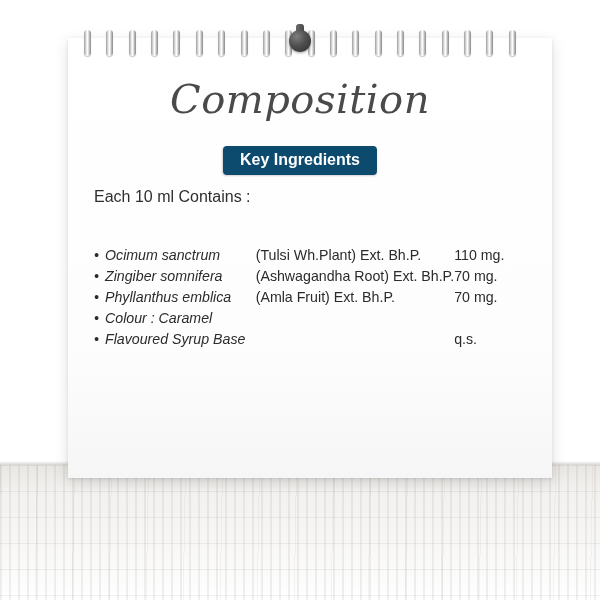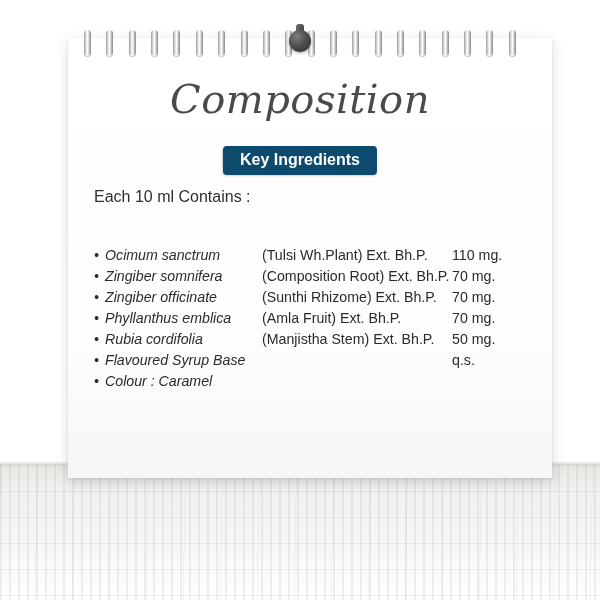--- a/index.html
+++ b/index.html
@@ -225,47 +225,37 @@
 
     <table class="table">
       <tbody>
         <tr>
           <td class="col-name"><span class="bullet">•</span><span>Ocimum sanctrum</span></td>
           <td class="col-desc">(Tulsi Wh.Plant) Ext. Bh.P.</td>
           <td class="col-qty">110 mg.</td>
         </tr>
         <tr>
           <td class="col-name"><span class="bullet">•</span><span>Zingiber somnifera</span></td>
-          <td class="col-desc">(Composition Root) Ext. Bh.P.</td>
-          <td class="col-qty">70 mg.</td>
-        </tr>
-        <tr>
-          <td class="col-name"><span class="bullet">•</span><span>Zingiber officinate</span></td>
-          <td class="col-desc">(Sunthi Rhizome) Ext. Bh.P.</td>
+          <td class="col-desc">(Ashwagandha Root) Ext. Bh.P.</td>
           <td class="col-qty">70 mg.</td>
         </tr>
         <tr>
           <td class="col-name"><span class="bullet">•</span><span>Phyllanthus emblica</span></td>
           <td class="col-desc">(Amla Fruit) Ext. Bh.P.</td>
           <td class="col-qty">70 mg.</td>
         </tr>
         <tr>
-          <td class="col-name"><span class="bullet">•</span><span>Rubia cordifolia</span></td>
-          <td class="col-desc">(Manjistha Stem) Ext. Bh.P.</td>
-          <td class="col-qty">50 mg.</td>
+          <td class="col-name"><span class="bullet">•</span><span>Colour : Caramel</span></td>
+          <td class="col-desc"></td>
+          <td class="col-qty"></td>
         </tr>
         <tr>
           <td class="col-name"><span class="bullet">•</span><span>Flavoured Syrup Base</span></td>
           <td class="col-desc"></td>
           <td class="col-qty">q.s.</td>
-        </tr>
-        <tr>
-          <td class="col-name"><span class="bullet">•</span><span>Colour : Caramel</span></td>
-          <td class="col-desc"></td>
-          <td class="col-qty"></td>
         </tr>
       </tbody>
     </table>
   </div>
 </div>
 
 <div class="spiral-strip">
   <span class="ring"></span>
   <span class="ring"></span>
   <span class="ring"></span>

